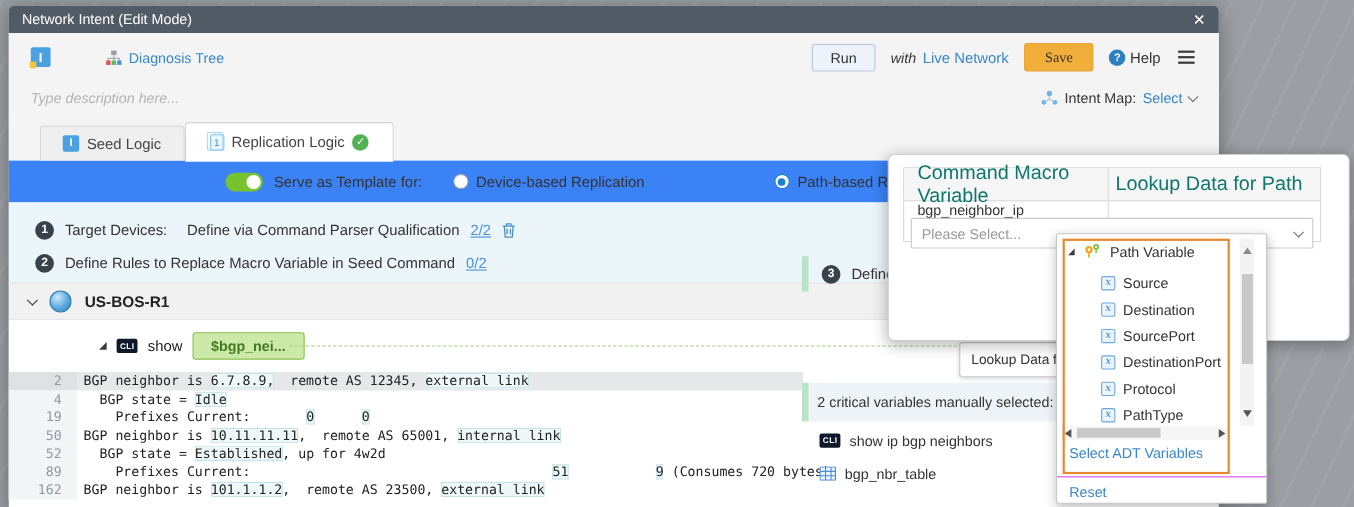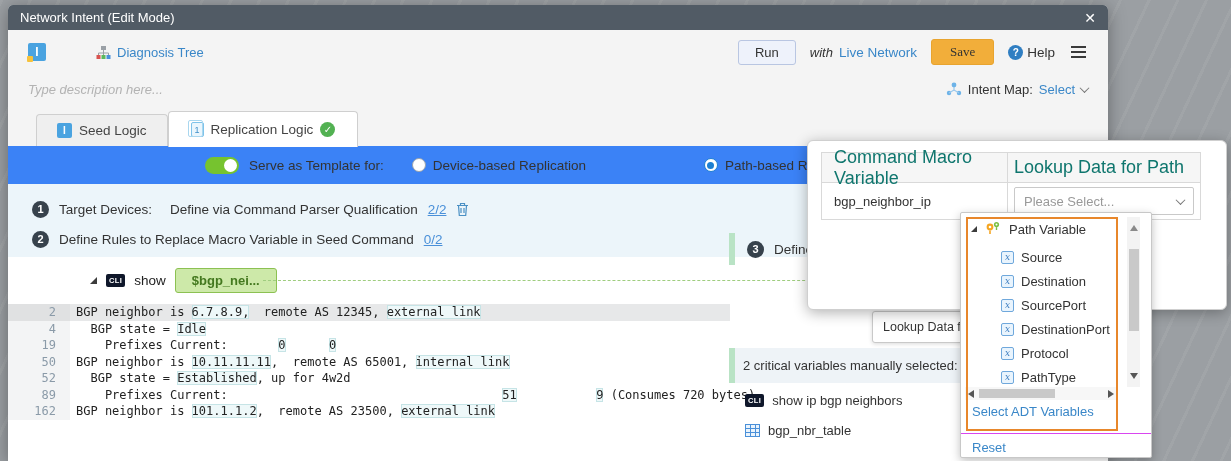--- a/index.html
+++ b/index.html
@@ -123,21 +123,21 @@
     display:flex; align-items:center; padding:0 10px; font-size:12.5px; color:#333; white-space:nowrap; overflow:hidden; }
   
   .popup { position:absolute; left:807px; top:140px; width:420px; height:170px; z-index:20;
     background:#fff; border:1px solid #cfcfcf; border-radius:6px; box-shadow:0 3px 14px rgba(0,0,0,.3); }
   .ptable { position:absolute; left:13px; top:11px; width:380px; border:1px solid #d9d9d9; }
   .pt-head { display:flex; height:30px; background:#f6f6f6; border-bottom:1px solid #d9d9d9; }
   .pt-head .c1, .pt-body .c1 { width:186px; flex:none; border-right:1px solid #d9d9d9;
     display:flex; align-items:center; padding:0 12px; }
   .pt-head .c2, .pt-body .c2 { flex:1; display:flex; align-items:center; padding:0 6px; }
   .pt-head span { font-size:18px; color:#0f766e; }
-  .pt-body { display:flex; height:36px; }
+  .pt-body { display:flex; height:36px;flex-direction:column; }
   .pt-body .c1 span { font-size:13px; color:#333; }
   .selectbox { width:100%; height:28px; border:1px solid #c9c9c9; border-radius:2px; background:#fff;
     display:flex; align-items:center; padding:0 9px; cursor:pointer; }
   .selectbox .ph { color:#999; font-size:13px; flex:1; }
   
   .dropdown { position:absolute; left:960px; top:212px; width:192px; height:246px; z-index:30;
     background:#fff; border:1px solid #c8c8c8; border-radius:2px; box-shadow:0 3px 10px rgba(0,0,0,.25); }
   .orange-box { position:absolute; left:5px; top:4px; width:152px; height:214px;
     border:2px solid #e8872b; pointer-events:none; }
   .dd-group { position:absolute; left:10px; top:8px; display:flex; align-items:center; gap:5px; cursor:pointer; }
@@ -254,20 +254,25 @@
           </svg>
         </span>
       </div>
       <div class="steprow">
         <span class="badge">2</span>
         <span class="step-label">Define Rules to Replace Macro Variable in Seed Command</span>
         <span class="count">0/2</span>
       </div>
     </div>
 
+    <div class="devicerow">
+      <span class="chev dark"></span>
+      <span class="globe"></span>
+      <span class="dev-name">US-BOS-R1</span>
+    </div>
 
     <div class="cmdrow">
       <span class="tri-dr"></span>
       <span class="cli-badge">CLI</span>
       <span class="cmd-word">show</span>
       <span class="var-pill">$bgp_nei...</span>
       <span class="dash-line"></span>
     </div>
 
     <div class="codearea">

